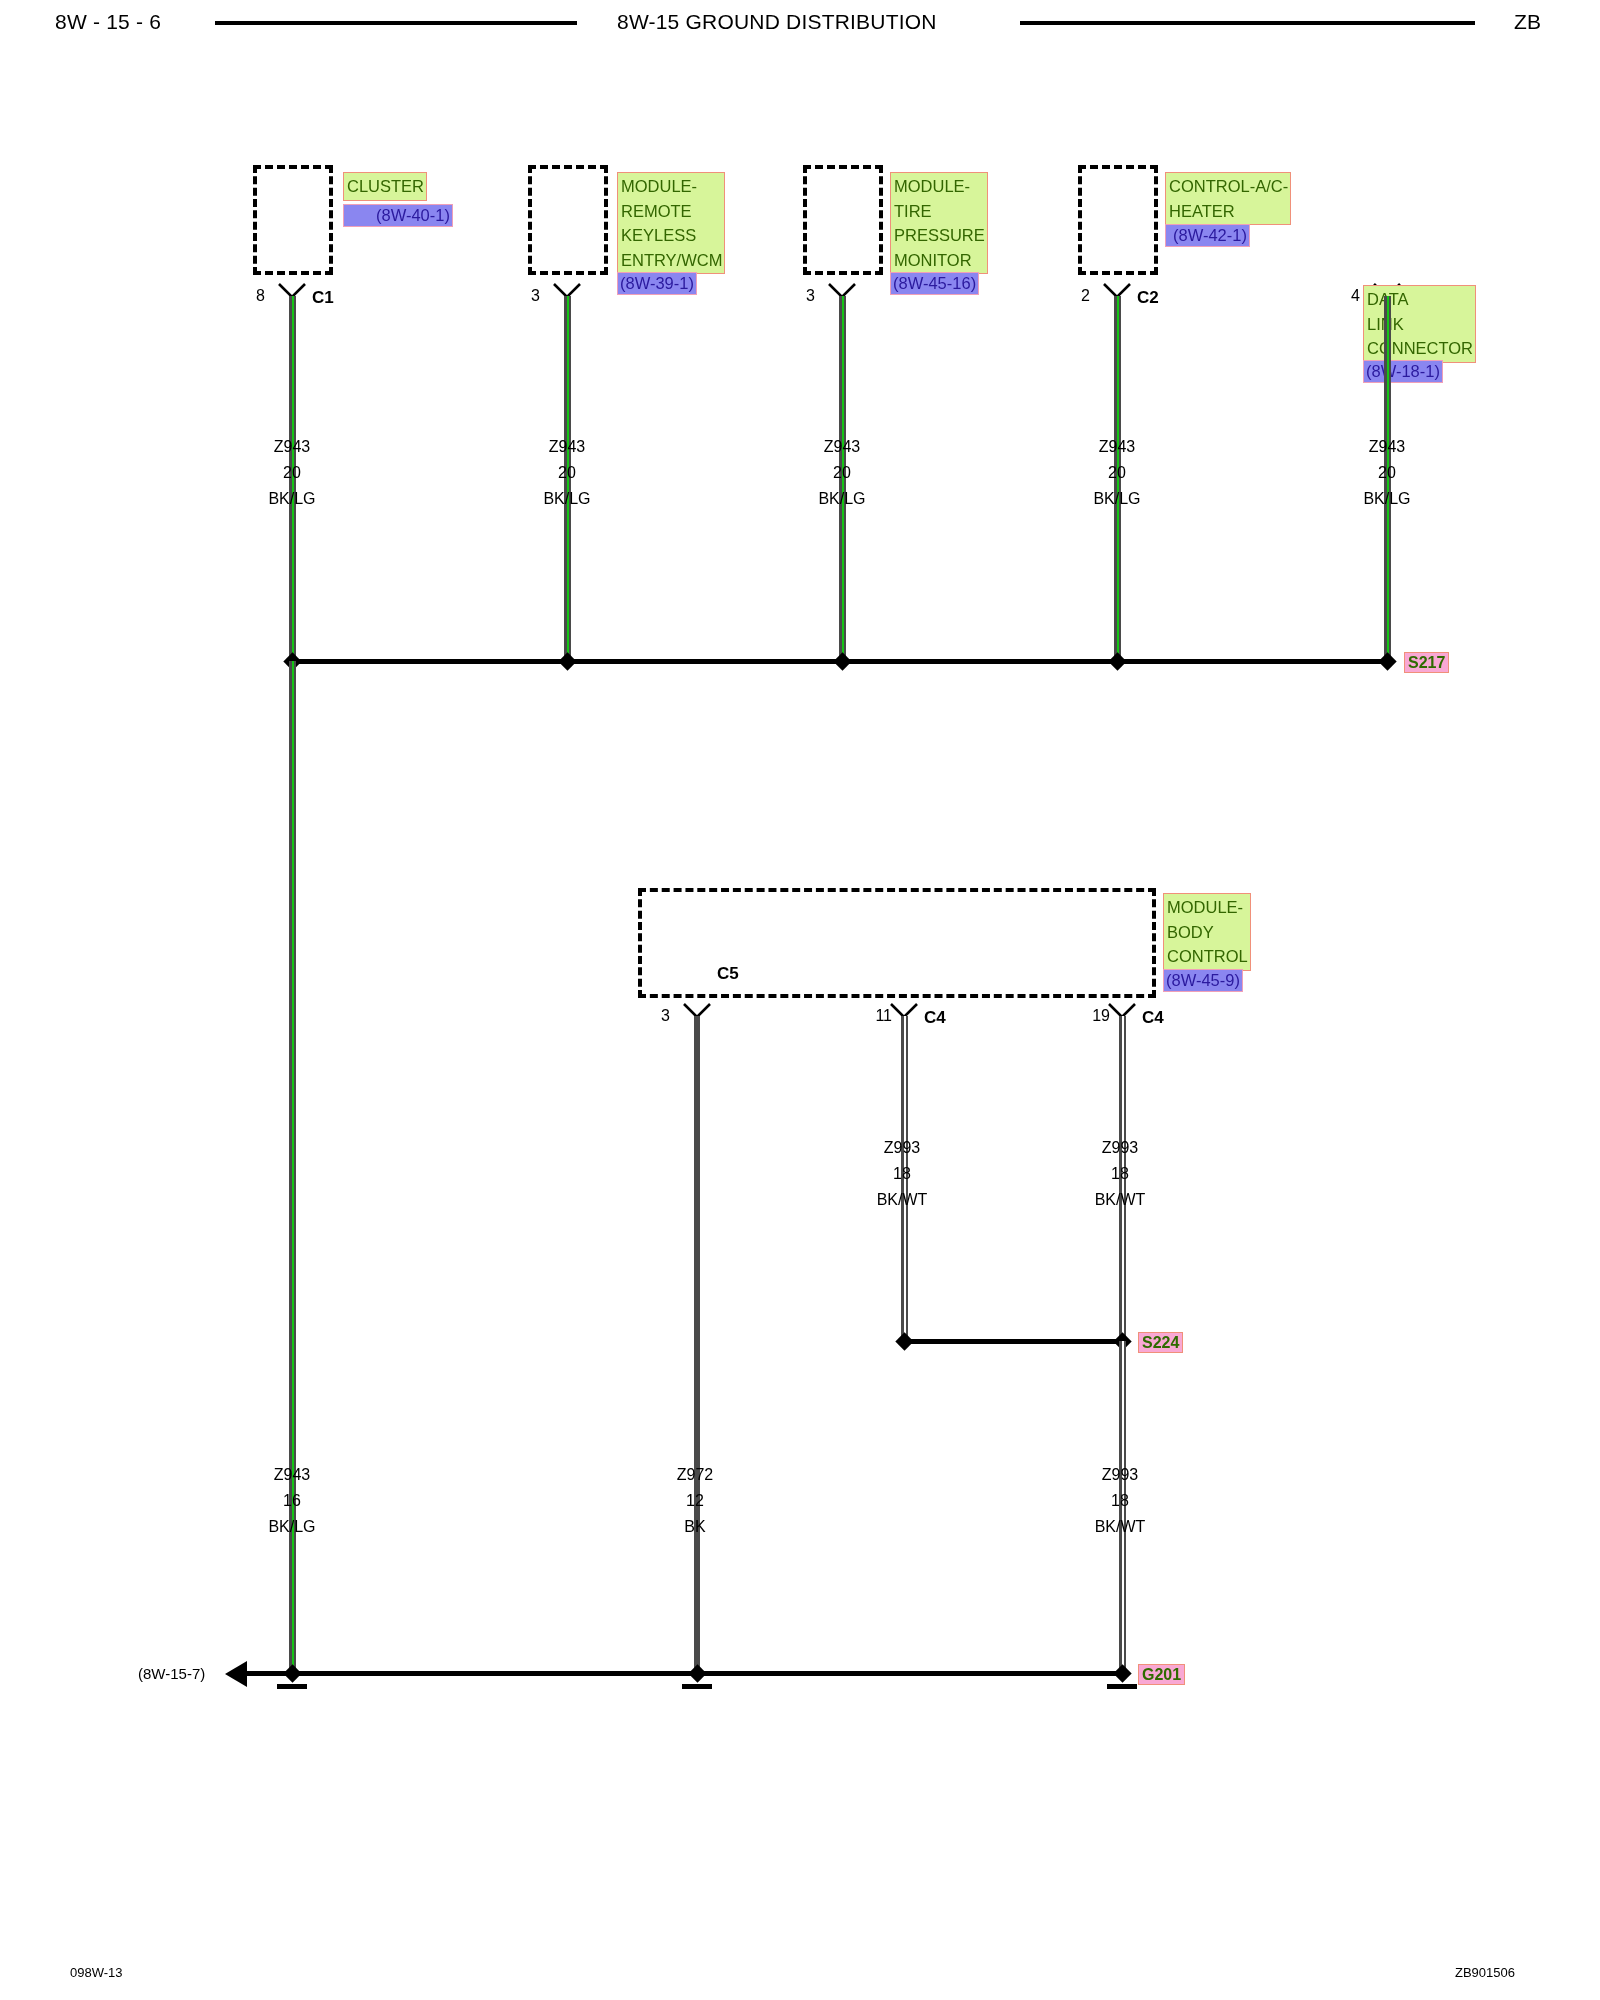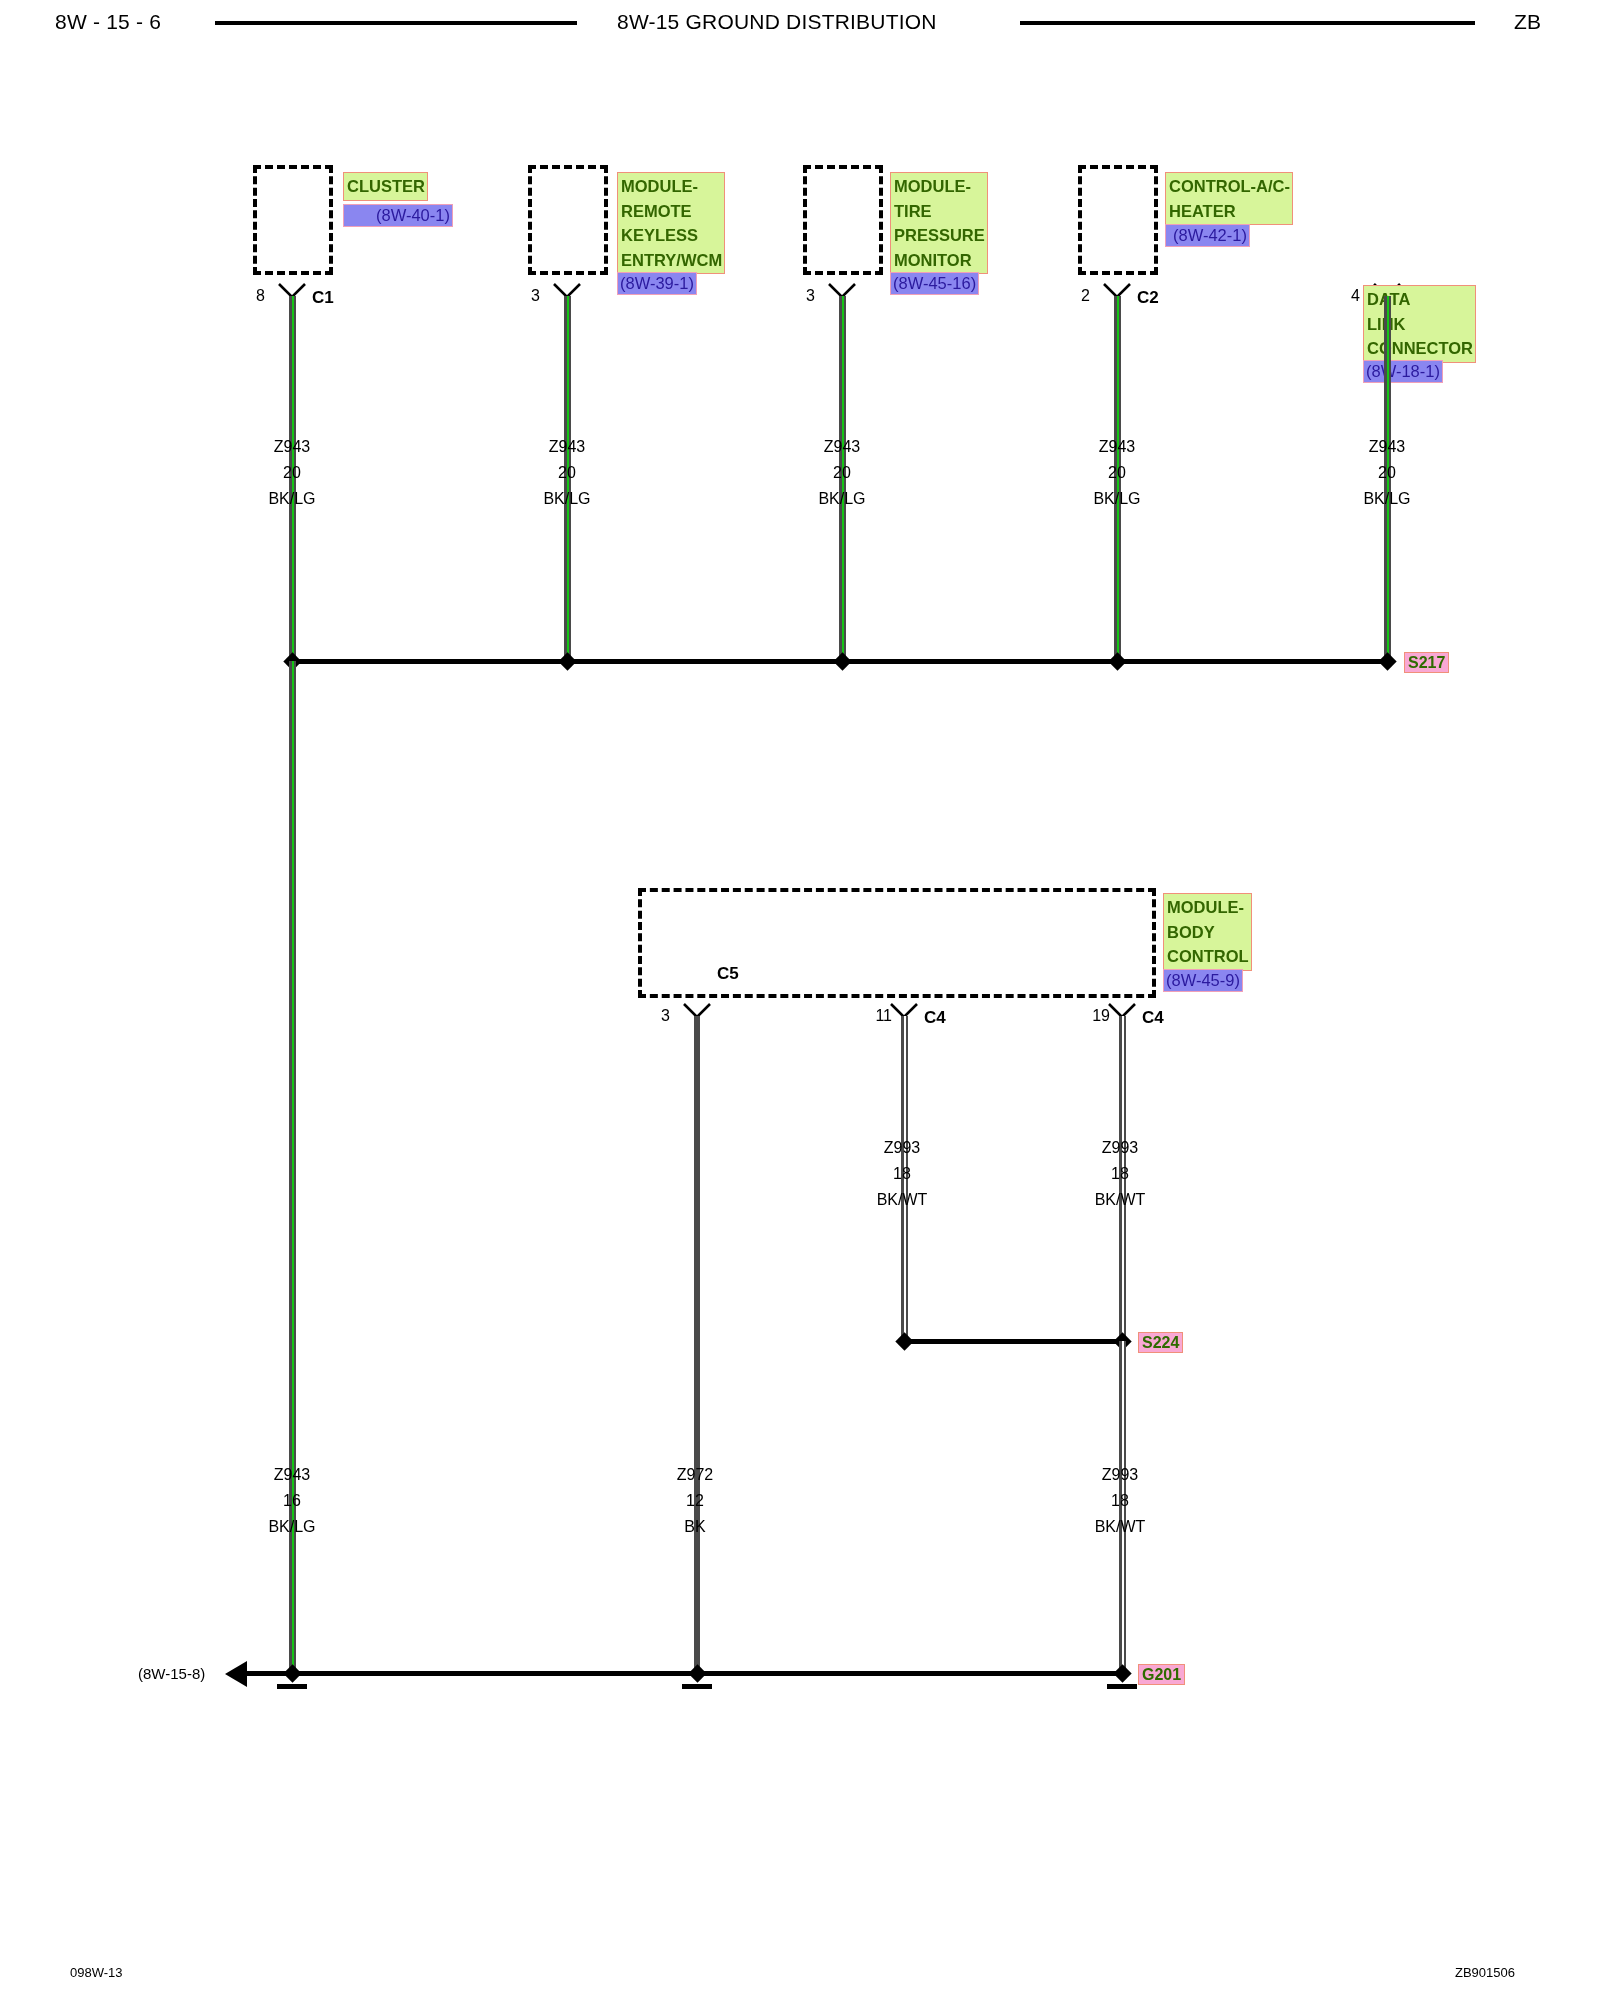--- a/index.html
+++ b/index.html
@@ -52,21 +52,21 @@
     border: 4px dashed #000;
     background: transparent;
   }
 
   
   .hl-name {
     position: absolute;
     background: #d7f59a;
     border: 1px solid #f0907a;
     color: #336600;
-    font-weight: bold;
+    font-weight: normal;
     font-size: 16.5px;
     line-height: 24.5px;
     padding: 1px 2px 1px 3px;
     white-space: pre;
   }
   .hl-ref {
     position: absolute;
     background: #8a86f0;
     border: 1px solid #f0a0b8;
     color: #2b1a9e;
@@ -331,21 +331,21 @@
   <div class="node" style="left:1116px; top:1335px;"></div>
   <div class="hl-splice" style="left:1138px; top:1332px;">S224</div>
 
   <div class="wire-bkwt" style="left:1119px; top:1341px; height:332px;"></div>
   <div class="wire-lbl" style="left:1050px; top:1462px;">
     <div>Z993</div>
     <div>18</div>
     <div>BK/WT</div>
   </div>
 
-  <div class="sheet-ref" style="left:138px; top:1665px;">(8W-15-8)</div>
+  <div class="sheet-ref" style="left:138px; top:1665px;">(8W-15-7)</div>
   <div class="arrow-left" style="left:225px; top:1661px;"></div>
   <div class="bus" style="left:247px; top:1671px; width:875px;"></div>
   <div class="node" style="left:286px; top:1667px;"></div>
   <div class="gnd-bar" style="left:277px; top:1684px;"></div>
   <div class="node" style="left:691px; top:1667px;"></div>
   <div class="gnd-bar" style="left:682px; top:1684px;"></div>
   <div class="node" style="left:1116px; top:1667px;"></div>
   <div class="gnd-bar" style="left:1107px; top:1684px;"></div>
   <div class="hl-splice" style="left:1138px; top:1664px;">G201</div>
 

